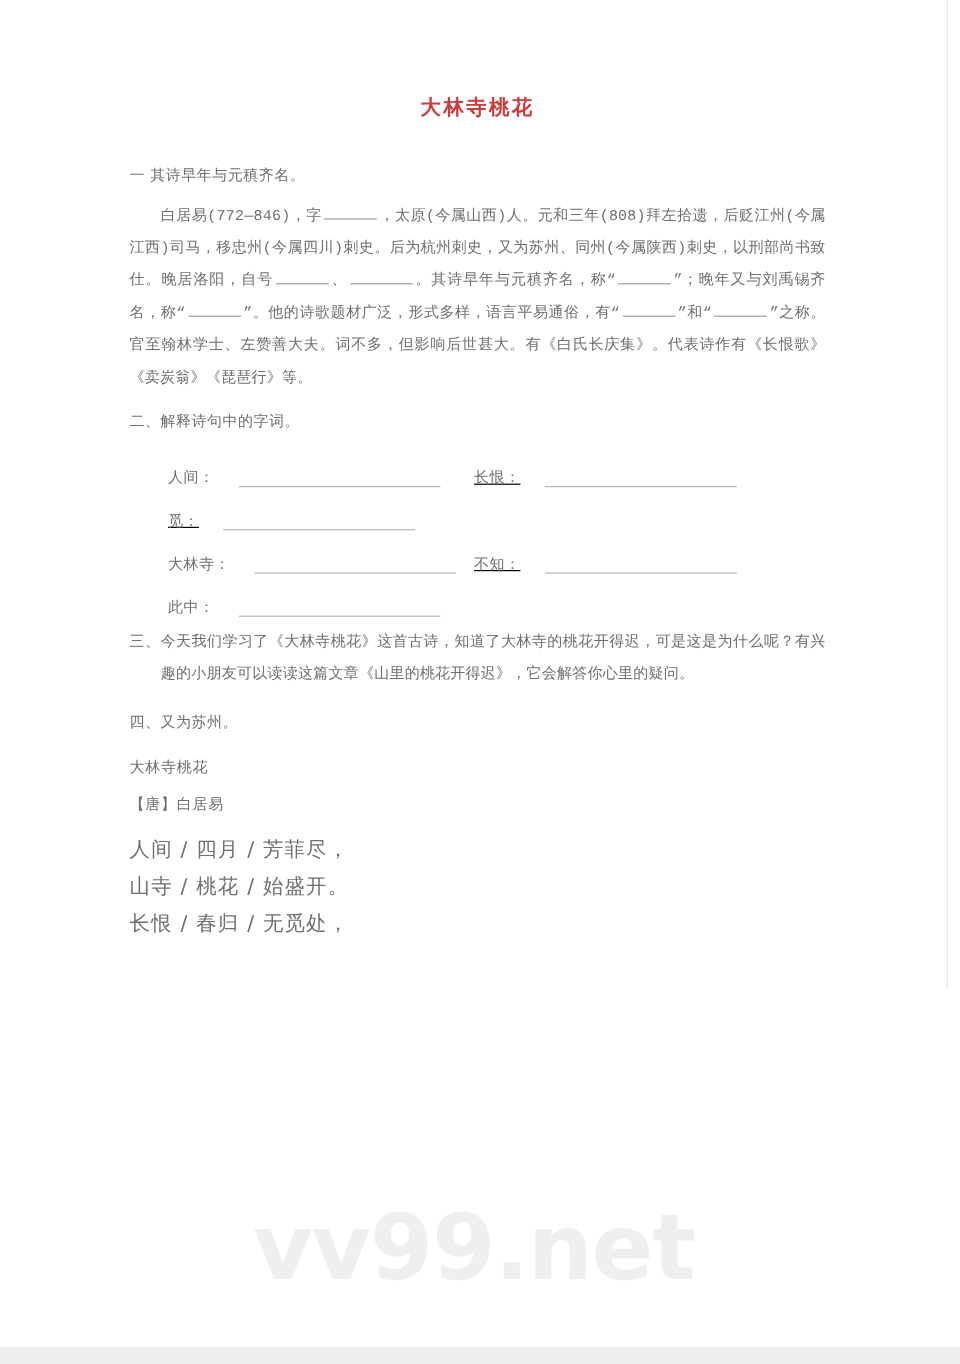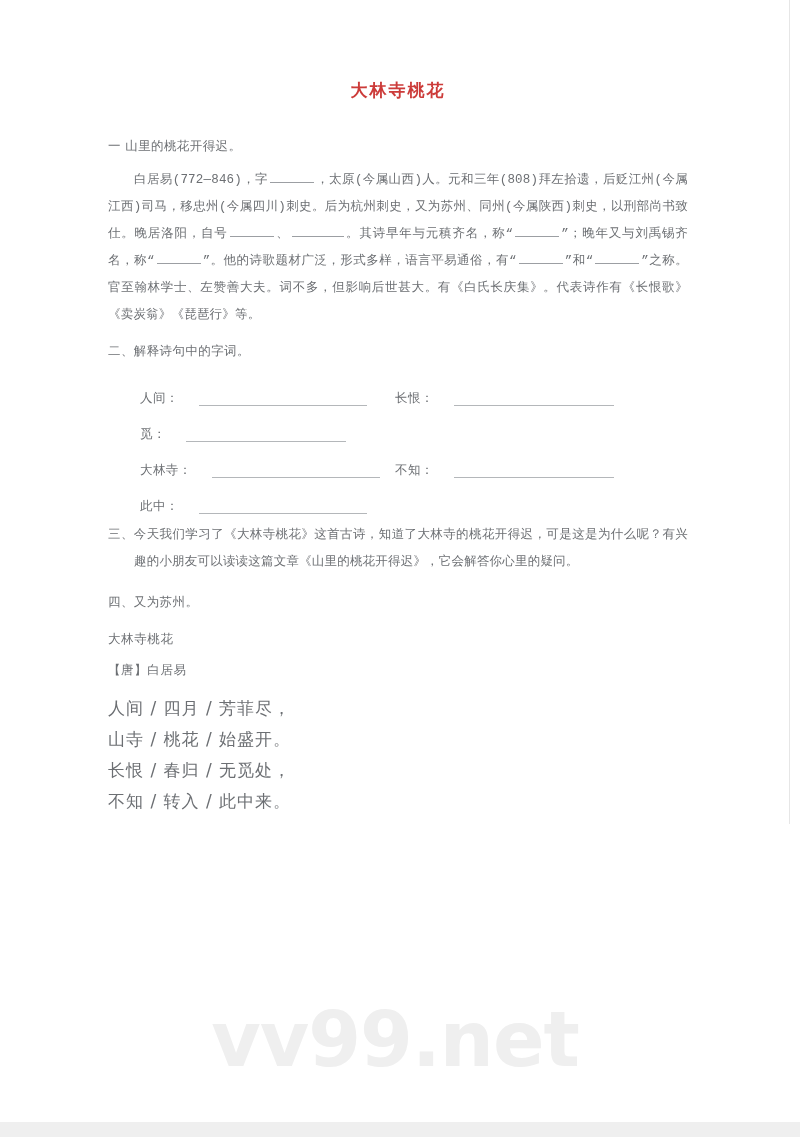--- a/index.html
+++ b/index.html
@@ -106,21 +106,21 @@
     height: 36px;
     padding-left: 32px;
     box-sizing: border-box;
   }
   .def-cell {
     display: flex;
     align-items: flex-end;
     gap: 14px;
   }
   .def-cell.left  { width: 255px; }
-  .def-cell.right { width: 255px; }
+  .def-cell.right { width: 255px; text-decoration: underline; }
   .def-label {
     color: #6c6f73;
     font-size: 12.5px;
     line-height: 16px;
     white-space: nowrap;
     letter-spacing: 0.4px;
   }
   .def-rule {
     flex: 1;
     border-bottom: 1px solid #b4b7ba;
@@ -164,21 +164,21 @@
 </style>
 </head>
 <body>
 
 <div id="page-sheet">
 
   <div id="content">
 
     <h1 class="doc-title">大林寺桃花</h1>
 
-    <p class="sec-head first">一  山里的桃花开得迟。</p>
+    <p class="sec-head first">一  其诗早年与元稹齐名。</p>
 
     <div class="gap-sm"></div>
 
     <p class="body-para indent"><span>白居易(772—846)，字</span><span class="blank-inline b-md"></span><span>，太原(今属山西)人。元和三年(808)拜左拾遗，后贬江州(今属江西)司马，移忠州(今属四川)刺史。后为杭州刺史，又为苏州、同州(今属陕西)刺史，以刑部尚书致仕。晚居洛阳，自号</span><span class="blank-inline b-md"></span><span>、</span><span class="blank-inline b-lg"></span><span>。其诗早年与元稹齐名，称“</span><span class="blank-inline b-md"></span><span>”；晚年又与刘禹锡齐名，称“</span><span class="blank-inline b-md"></span><span>”。他的诗歌题材广泛，形式多样，语言平易通俗，有“</span><span class="blank-inline b-md"></span><span>”和“</span><span class="blank-inline b-md"></span><span>”之称。官至翰林学士、左赞善大夫。词不多，但影响后世甚大。有《白氏长庆集》。代表诗作有《长恨歌》《卖炭翁》《琵琶行》等。</span></p>
 
     <div class="gap-sm"></div>
 
     <p class="sec-head">二、解释诗句中的字词。</p>
 
     <div class="def-block">
@@ -234,21 +234,20 @@
 
     <p class="poem-title">大林寺桃花</p>
 
     <p class="poem-author">【唐】白居易</p>
 
     <div class="gap-sm"></div>
 
     <p class="poem-line">人间 / 四月 / 芳菲尽，</p>
     <p class="poem-line">山寺 / 桃花 / 始盛开。</p>
     <p class="poem-line">长恨 / 春归 / 无觅处，</p>
-    <p class="poem-line">不知 / 转入 / 此中来。</p>
 
   </div>
 
   <div id="watermark">vv99.net</div>
 
 </div>
 
 <div id="page-bottom-band"></div>
 
 </body></html>

